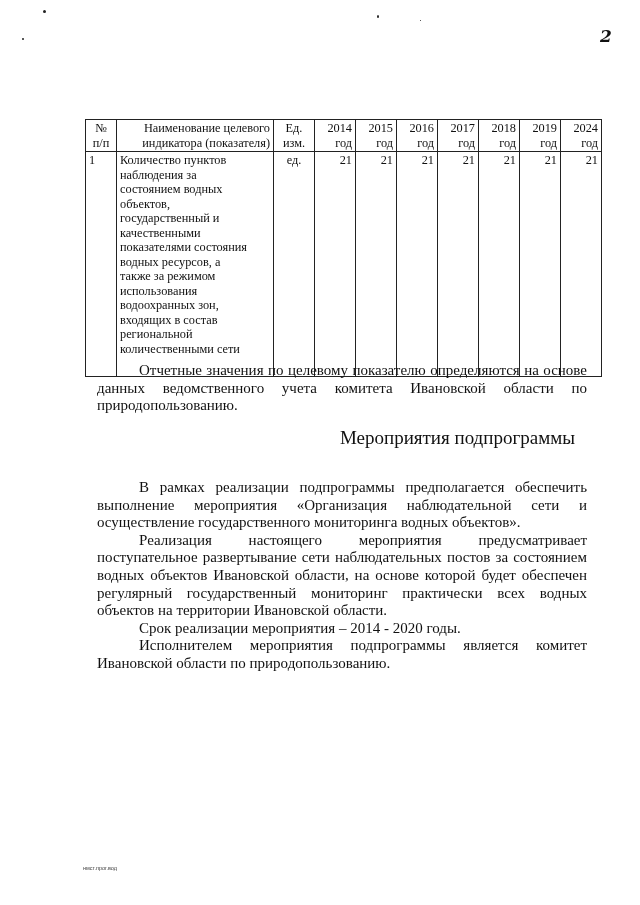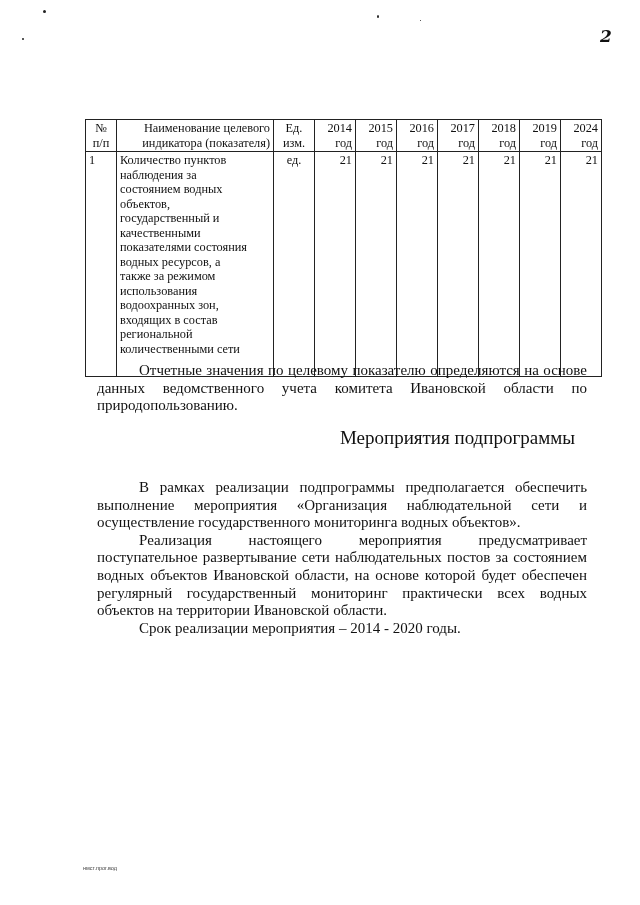--- a/index.html
+++ b/index.html
@@ -140,15 +140,16 @@
 <div class="text-block" style="top:362px;">
   <p class="indent">Отчетные значения по целевому показателю определяются на основе данных ведомственного учета комитета Ивановской области по природопользованию.</p>
 </div>
 
 <div class="section-title">Мероприятия подпрограммы</div>
 
 <div class="text-block" style="top:463px;margin-top:16px;">
   <p class="indent">В рамках реализации подпрограммы предполагается обеспечить выполнение мероприятия «Организация наблюдательной сети и осуществление государственного мониторинга водных объектов».</p>
   <p class="indent">Реализация настоящего мероприятия предусматривает поступательное развертывание сети наблюдательных постов за состоянием водных объектов Ивановской области, на основе которой будет обеспечен регулярный государственный мониторинг практически всех водных объектов на территории Ивановской области.</p>
   <p class="indent">Срок реализации мероприятия – 2014 - 2020 годы.</p>
+  <p class="indent">Исполнителем мероприятия подпрограммы является комитет Ивановской области по природопользованию.</p>
 </div>
 
 <div class="footer-code">нмст.прог.вод</div>
 
 </body></html>

